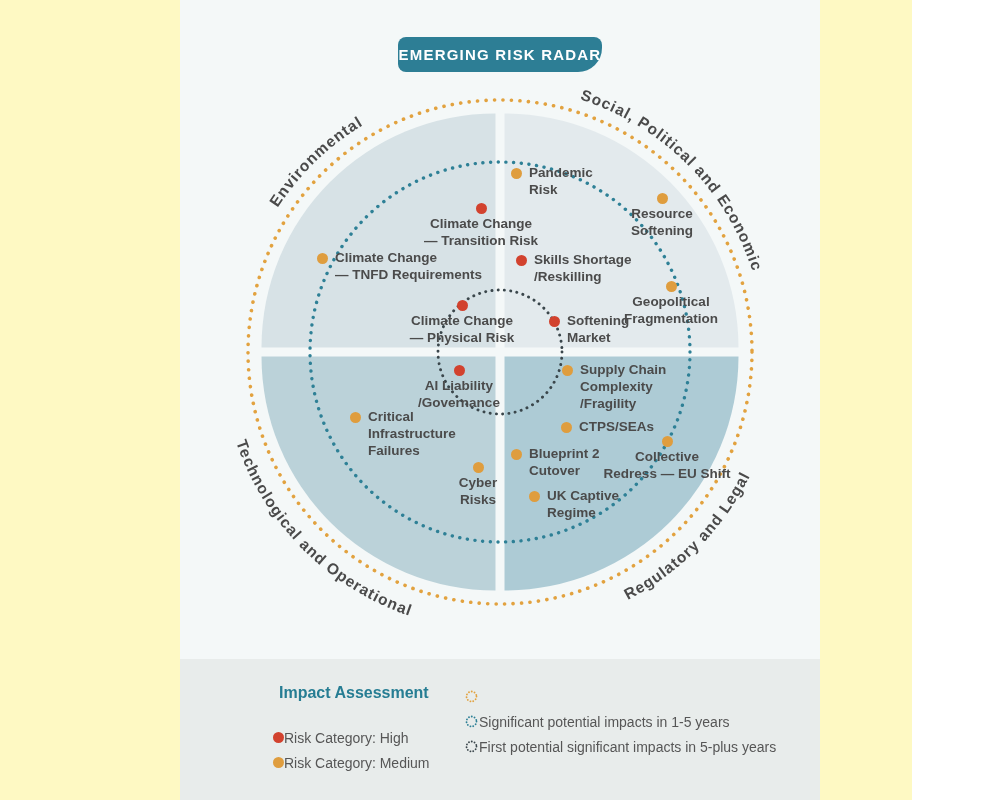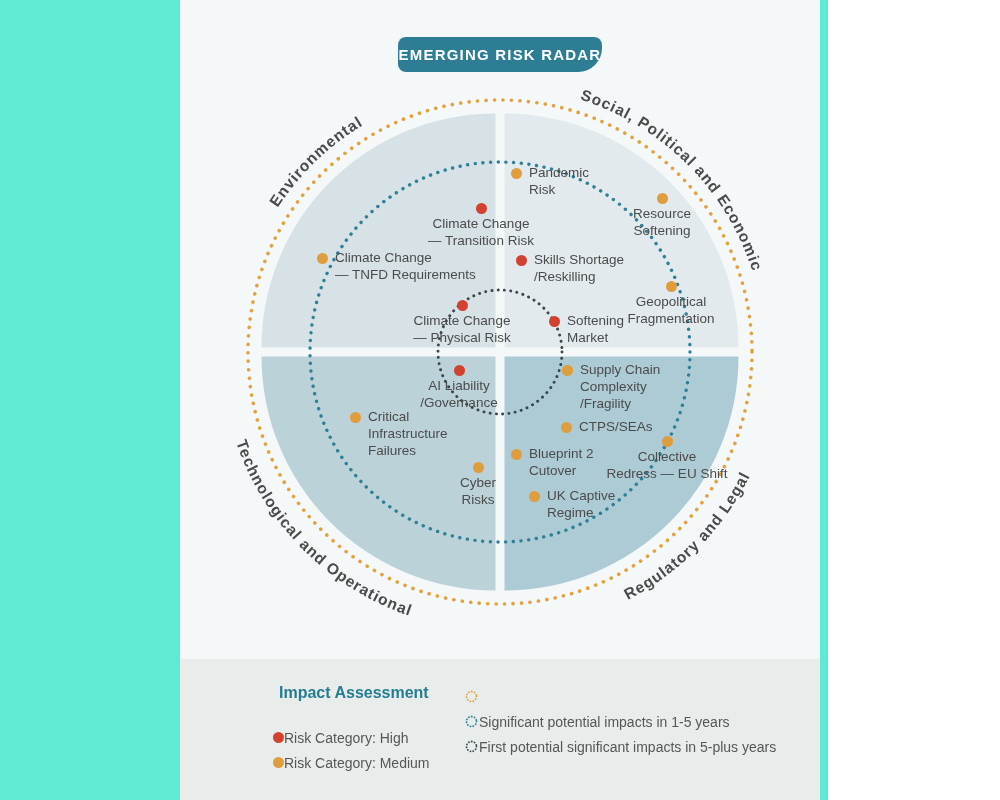--- a/index.html
+++ b/index.html
@@ -1,28 +1,28 @@
 <!DOCTYPE html>
 <html><head>
 <meta charset="utf-8">
 <style>
   html,body{margin:0;padding:0;background:#ffffff;}
-  .page{position:relative;width:828px;height:800px;background:#5eead4;overflow:hidden;
-        font-family:"Liberation Sans",sans-serif;}
+  .page{position:relative;width:896px;height:800px;background:#fef9c3;overflow:hidden;
+        font-family:"Liberation Sans",sans-serif;padding-left:16px;}
   .bg-main{position:absolute;left:180px;top:0;width:640px;height:659px;background:#f4f8f8;}
   .bg-legend{position:absolute;left:180px;top:659px;width:640px;height:141px;background:#e8eceb;}
   .title-badge{position:absolute;left:398px;top:37px;width:204px;height:35px;
         border-radius:8px 8px 24px 8px;display:flex;align-items:center;justify-content:center;
         color:#ffffff;font-size:15px;font-weight:700;letter-spacing:1.2px;}
   .radar-svg{position:absolute;left:180px;top:0;}
   .quad-label{font-size:15.5px;font-weight:600;fill:#4a4a4a;letter-spacing:1px;}
   
   .pt{position:absolute;width:0;height:0;}
   .dot{position:absolute;left:-5.5px;top:-5.5px;width:11px;height:11px;border-radius:50%;}
-  .lbl{position:absolute;font-size:13.5px;line-height:17px;color:#4b4b4b;white-space:nowrap;}
+  .lbl{position:absolute;font-size:13.5px;line-height:17px;color:#4b4b4b;white-space:nowrap;font-weight:bold;}
   .lbl.right{left:13px;top:-9px;text-align:left;}
   .lbl.below{top:7px;left:0;transform:translateX(-50%);text-align:center;}
   .ln{display:block;}
   .ln:empty{display:none;}
   
   .leg-col{position:absolute;top:684px;}
   .leg-col.impact{left:273px;}
   .leg-col.horizon{left:464px;}
   .leg-title{font-size:16px;font-weight:700;color:#267d93;margin:0 0 23px 6px;}
   .leg-item{display:flex;align-items:center;height:25px;font-size:14px;color:#565656;}

